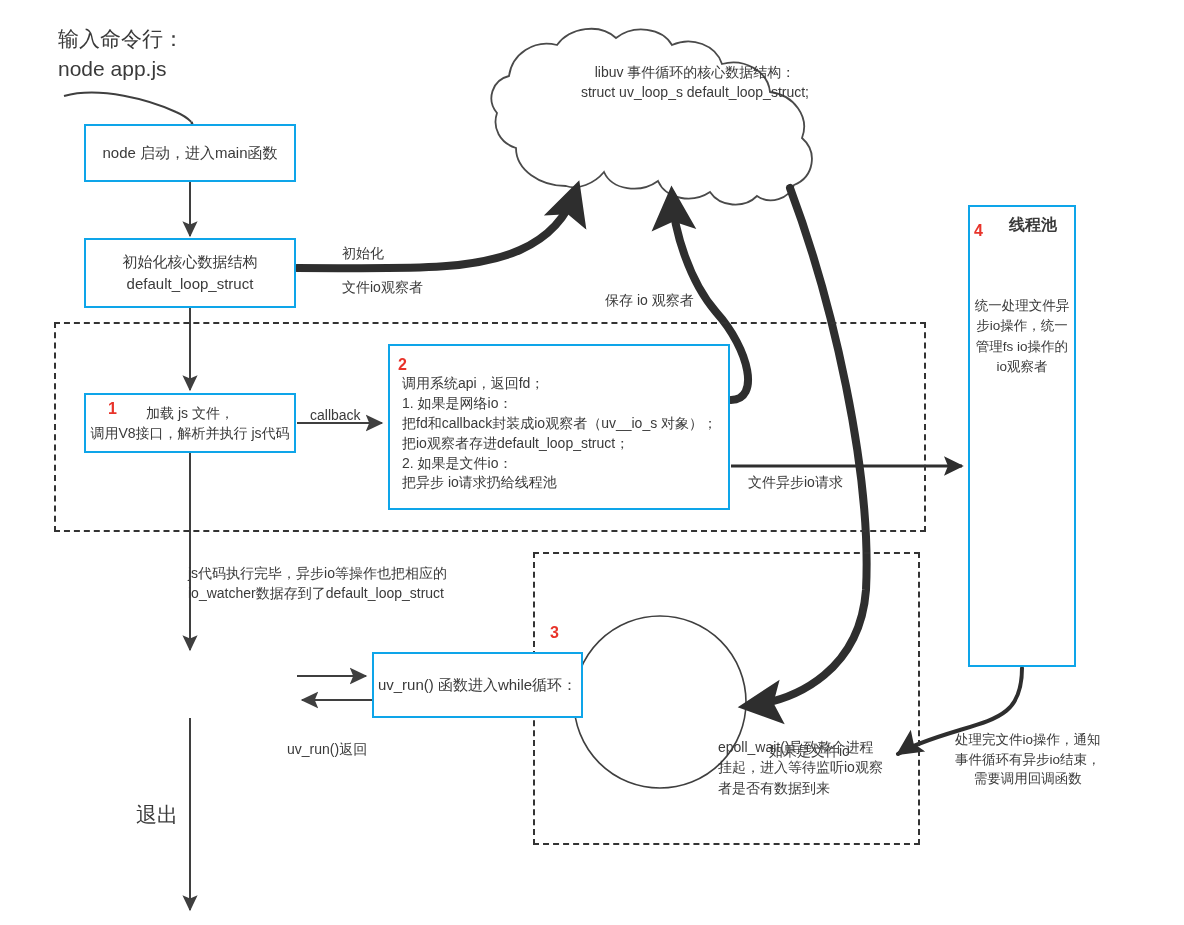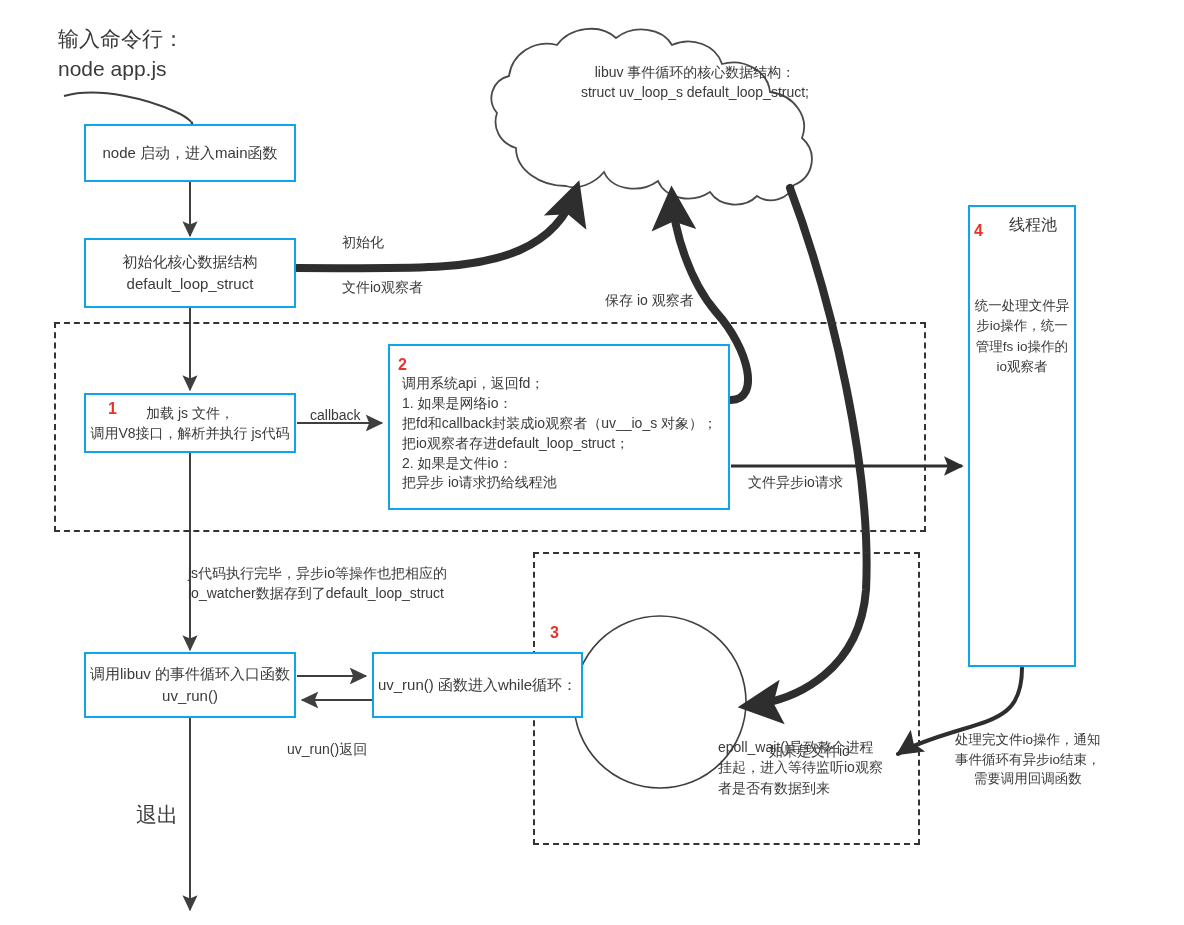--- a/index.html
+++ b/index.html
@@ -66,26 +66,26 @@
     text-align: left; padding: 28px 8px 8px 12px; line-height: 1.42;
   }
   #box-uvrun-entry { left: 84px; top: 652px; width: 212px; height: 66px; font-size: 15px; }
   #box-uvrun-while { left: 372px; top: 652px; width: 211px; height: 66px; font-size: 15px; }
   #box-threadpool {
     left: 968px; top: 205px; width: 108px; height: 462px;
     font-size: 13px; align-items: flex-start; justify-content: flex-start;
     padding: 10px 6px; text-align: center;
   }
   #threadpool-title { position:absolute; left: 968px; top: 215px; width: 130px;
-     text-align:center; font-size: 16px; font-weight: normal; z-index: 5; }
+     text-align:center; font-size: 16px; font-weight: bold; z-index: 5; }
   #threadpool-body { position:absolute; left: 972px; top: 296px; width: 100px;
      text-align:center; font-size: 13.5px; line-height:1.5; z-index: 5; white-space: pre-line;}
   #cloud-text { left: 525px; top: 62px; width: 340px; text-align: center; font-size: 14px; z-index: 4; }
 
-  #lbl-init { left: 342px; top: 232px; font-size: 14px; }
+  #lbl-init { left: 342px; top: 243px; font-size: 14px; }
   #lbl-fileio-watcher { left: 342px; top: 277px; font-size: 14px; }
   #lbl-save-watcher { left: 605px; top: 290px; font-size: 14px; }
   #lbl-callback { left: 310px; top: 405px; font-size: 14px; }
   #lbl-async-req { left: 748px; top: 472px; font-size: 14px; }
   #lbl-js-done { left: 188px; top: 563px; font-size: 14px; }
   #lbl-uvrun-return { left: 287px; top: 739px; font-size: 14px; }
   #lbl-read-watcher { left: 769px; top: 741px; font-size: 14px; }
   #lbl-epoll { left: 718px; top: 737px; font-size: 14px; }
   #lbl-exit { left: 136px; top: 800px; font-size: 21px; }
   #lbl-threadpool-done { left: 955px; top: 730px; font-size: 13.5px; text-align: center; }
@@ -175,22 +175,20 @@
   <div class="node" id="box-init-struct">初始化核心数据结构
 default_loop_struct</div>
   <div class="node" id="box-load-js">加载 js 文件，
 调用V8接口，解析并执行 js代码</div>
   <div class="node" id="box-step2">调用系统api，返回fd；
 1. 如果是网络io：
 把fd和callback封装成io观察者（uv__io_s 对象）；
 把io观察者存进default_loop_struct；
 2. 如果是文件io：
 把异步 io请求扔给线程池</div>
-  <div class="node" id="box-uvrun-entry">调用libuv 的事件循环入口函数
-uv_run()</div>
   <div class="node" id="box-uvrun-while">uv_run() 函数进入while循环：</div>
 
   <div class="node" id="box-threadpool"></div>
   <div id="threadpool-title">线程池</div>
   <div id="threadpool-body">统一处理文件异步io操作，统一管理fs io操作的io观察者</div>
 
   <div class="marker" id="mk1">1</div>
   <div class="marker" id="mk2">2</div>
   <div class="marker" id="mk3">3</div>
   <div class="marker" id="mk4">4</div>

